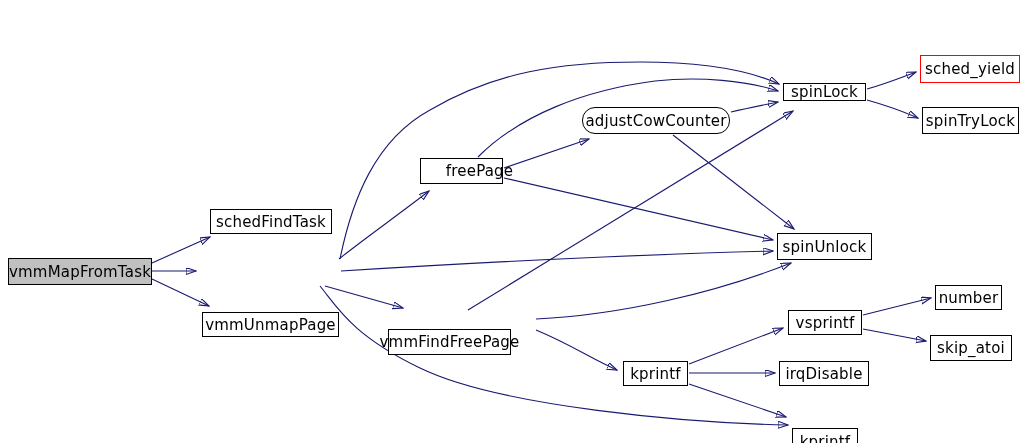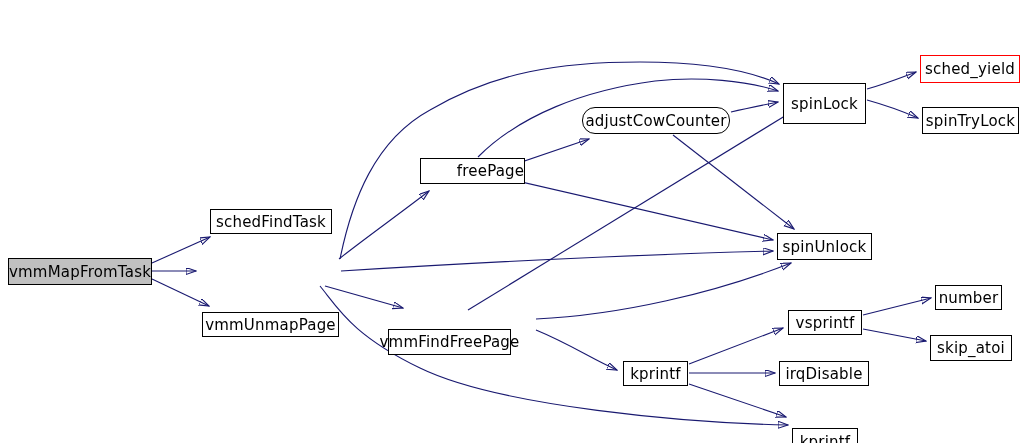--- a/index.html
+++ b/index.html
@@ -85,25 +85,25 @@
     <path d="M863,329 L926,341" marker-end="url(#arrow)"></path>
   </svg>
 
   <div class="node root" style="left:8px; top:258px; width:144px; height:27px;">vmmMapFromTask</div>
 
   <div class="node" style="left:210px; top:209px; width:122px; height:25px;">schedFindTask</div>
 
 
   <div class="node" style="left:202px; top:312px; width:137px; height:25px;">vmmUnmapPage</div>
 
-  <div class="node" style="left:420px; top:158px; width:105px; height:26px;padding-left:36px;">freePage</div>
+  <div class="node" style="left:420px; top:158px; width:83px; height:26px;padding-left:36px;">freePage</div>
 
   <div class="node" style="left:582px; top:107px; width:148px; height:27px;border-radius:13px;">adjustCowCounter</div>
 
-  <div class="node" style="left:783px; top:83px; width:83px; height:41px;">spinLock</div>
+  <div class="node" style="left:783px; top:83px; width:83px; height:18px;">spinLock</div>
 
   <div class="node highlight" style="left:920px; top:55px; width:100px; height:28px;">sched_yield</div>
 
   <div class="node" style="left:922px; top:107px; width:97px; height:27px;">spinTryLock</div>
 
   <div class="node" style="left:777px; top:233px; width:95px; height:27px;">spinUnlock</div>
 
   <div class="node" style="left:388px; top:329px; width:123px; height:26px;">vmmFindFreePage</div>
 
   <div class="node" style="left:788px; top:310px; width:74px; height:25px;">vsprintf</div>

